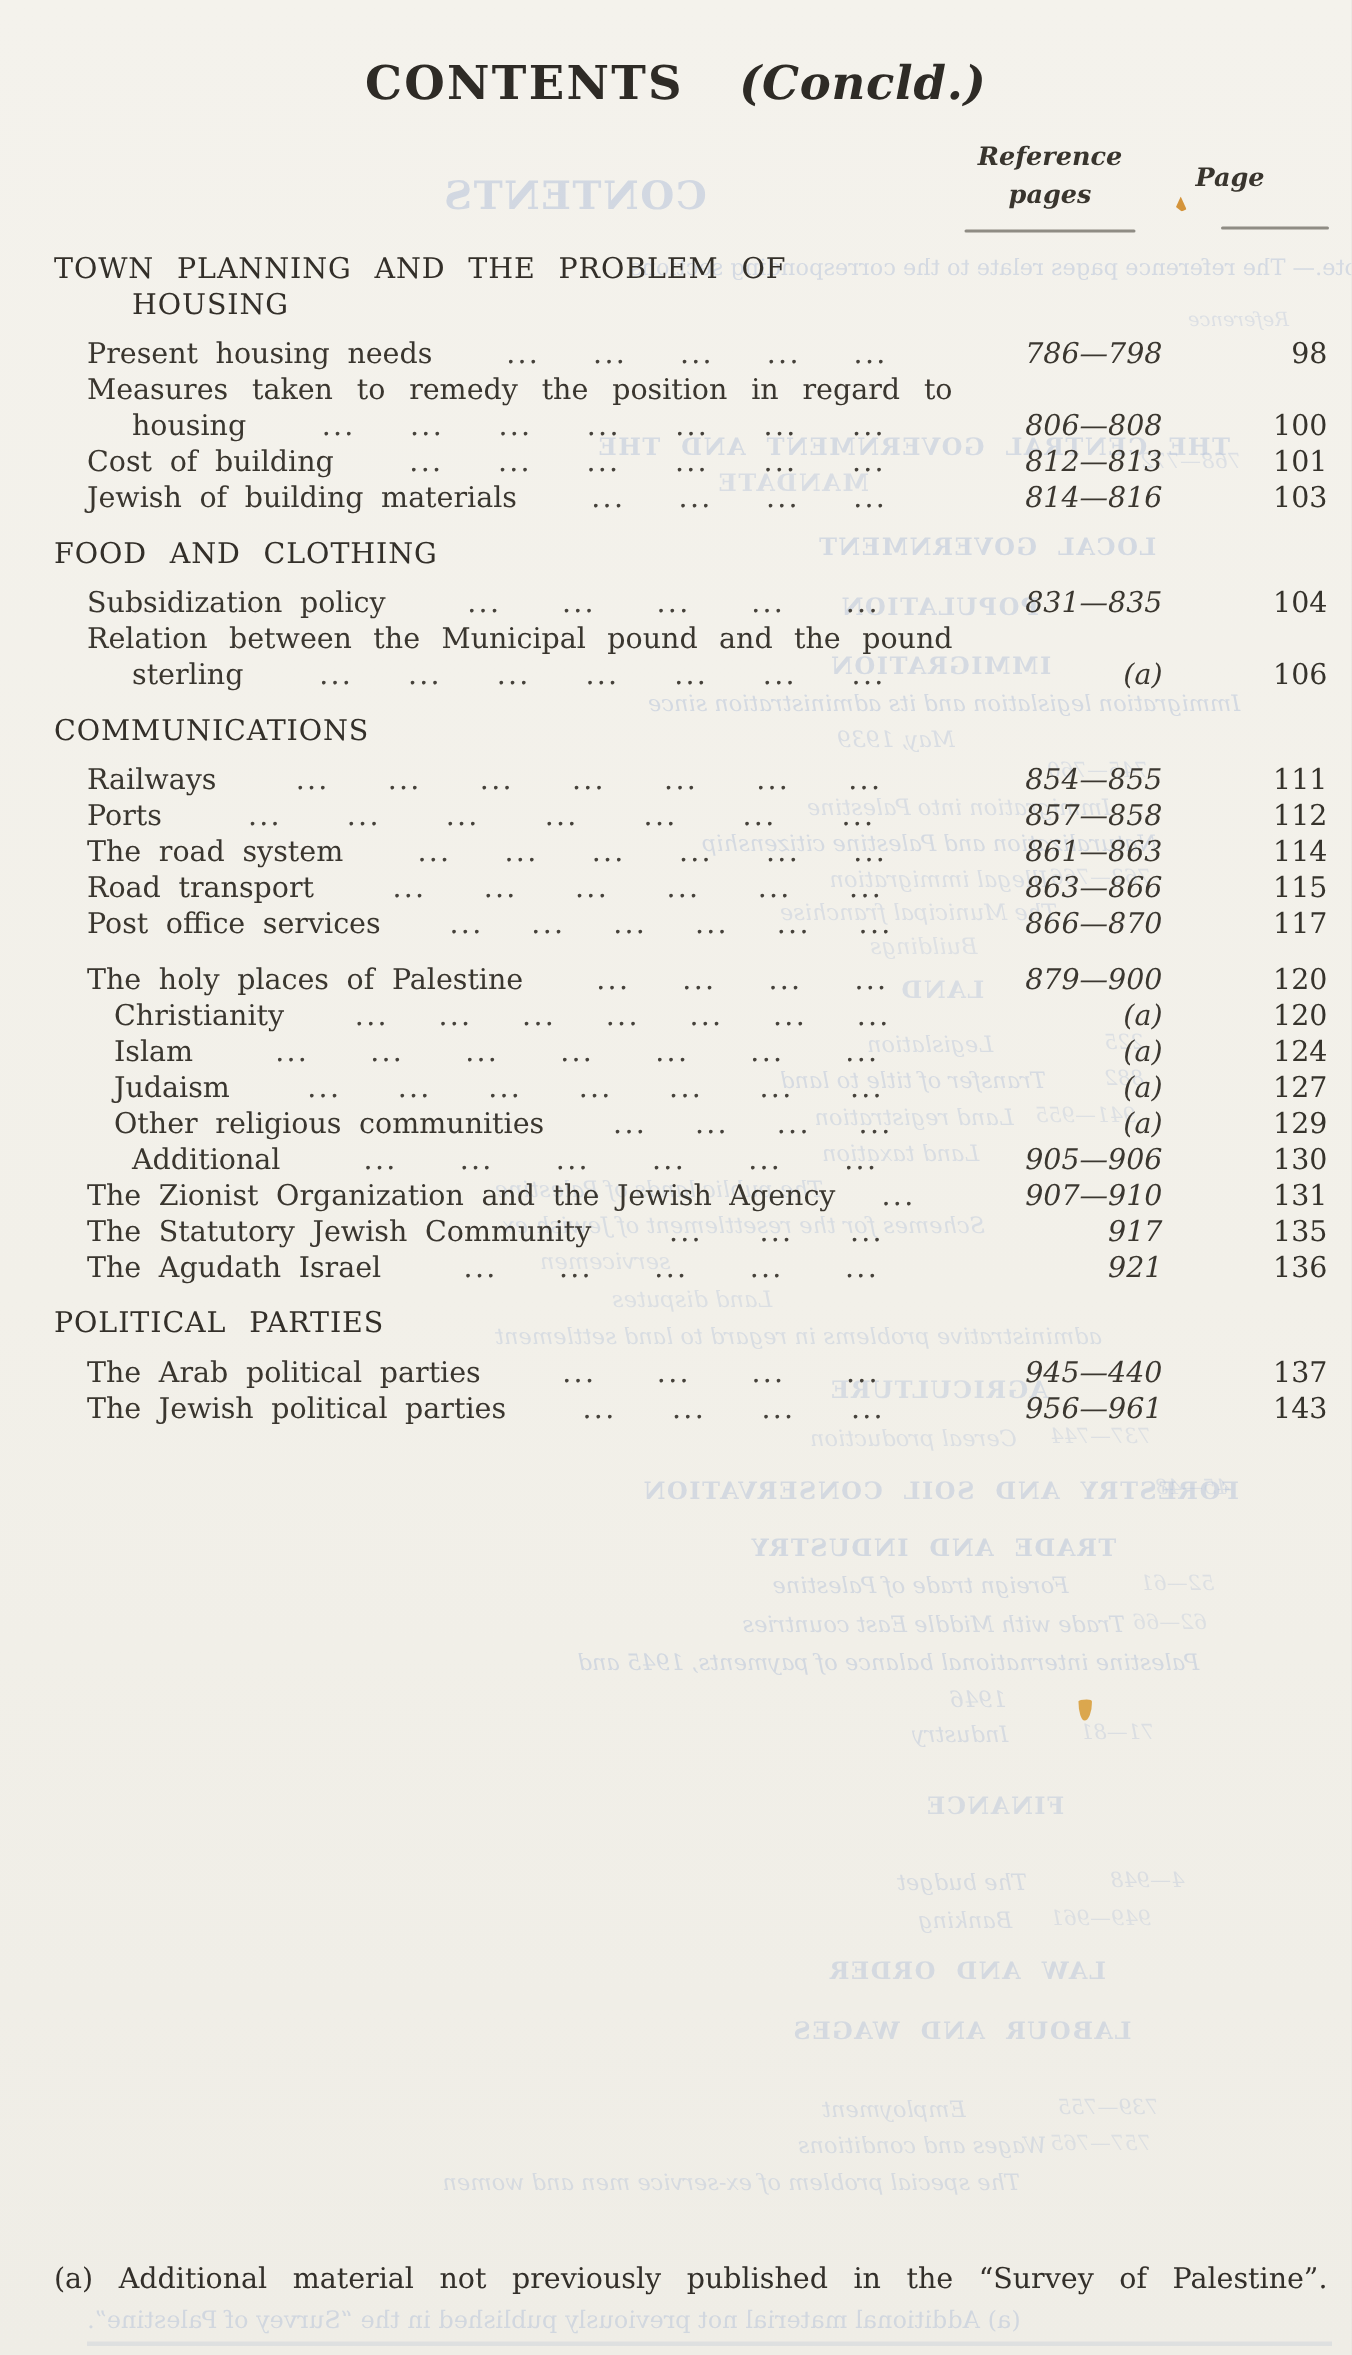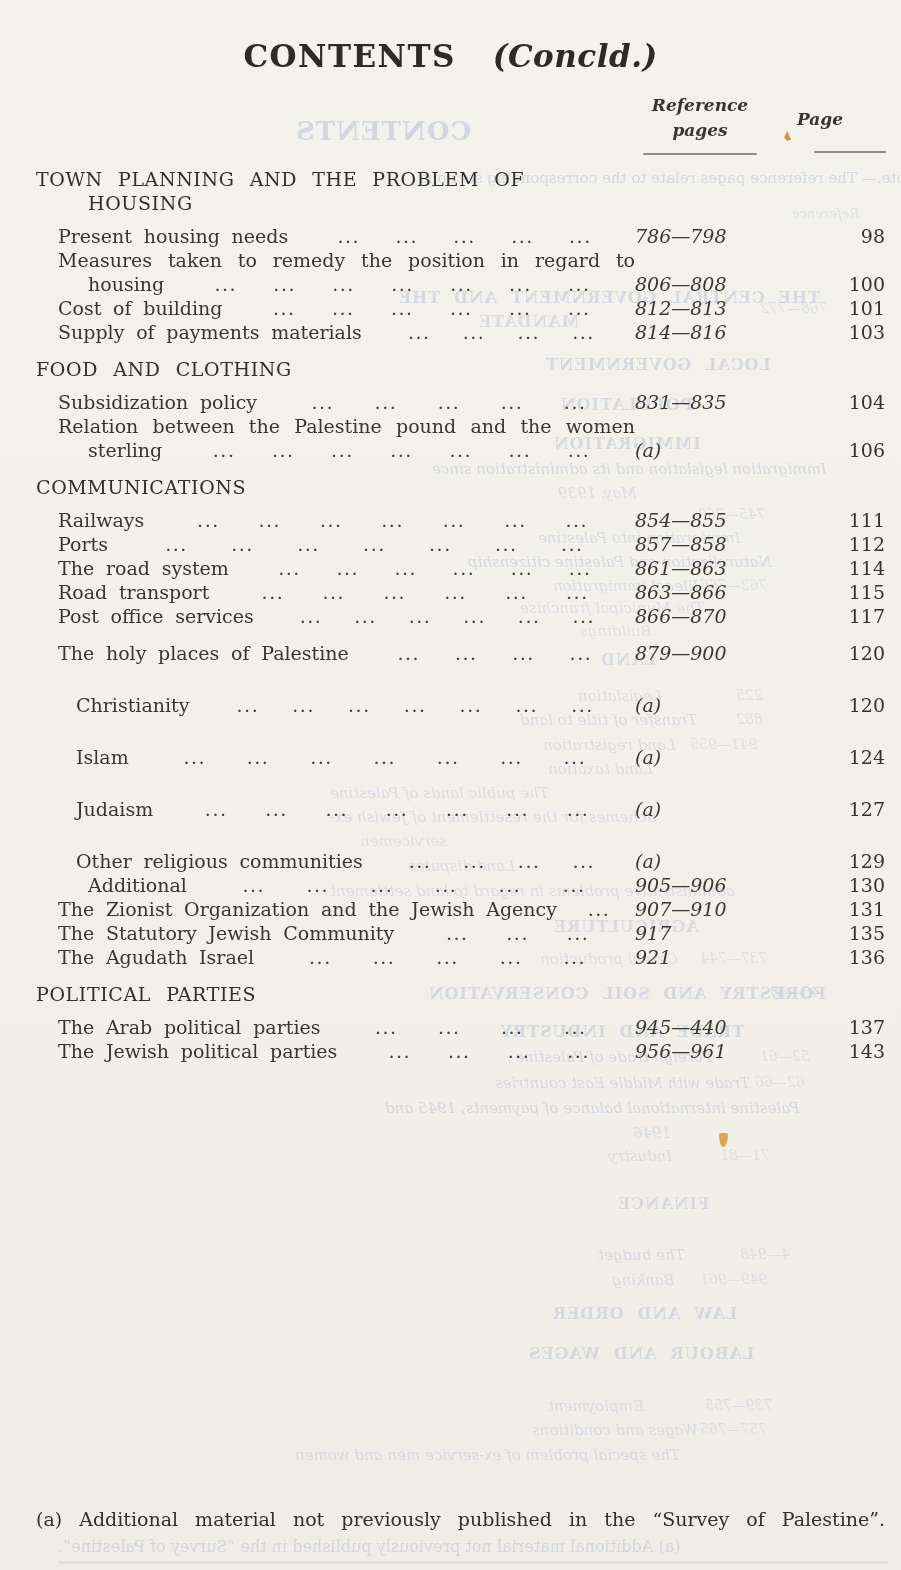--- a/index.html
+++ b/index.html
@@ -22,27 +22,27 @@
   .rule-page{top:151px;left:814px;width:72px;}
   
   .toc{position:absolute;top:164px;left:36px;width:849px;font-size:19px;}
   .section{margin-top:13px;}
   .section:first-child{margin-top:3px;}
   .heading{line-height:24px;letter-spacing:.6px;word-spacing:.45em;color:#332f29;}
   .heading .h2{padding-left:52px;}
   .entries{margin-top:9px;}
   .row{display:flex;align-items:baseline;line-height:24px;}
   .lvl1{padding-left:22px;}
-  .lvl2{padding-left:40px;margin-top:28px;}
+  .lvl2{padding-left:40px;}
   .lvl3{padding-left:52px;}
   .label{word-spacing:.3em;white-space:nowrap;}
   .pre-row{width:599px;text-align:justify;text-align-last:justify;word-spacing:.3em;line-height:24px;box-sizing:border-box;}
   .dots{flex:1;display:flex;justify-content:space-evenly;align-items:baseline;margin:0 8px 0 14px;overflow:hidden;}
   .dotg{letter-spacing:1.5px;color:#45413a;}
-  .ref{width:140px;flex:0 0 140px;text-align:left;font-style:italic;color:#3b3730;}
+  .ref{width:140px;flex:0 0 140px;text-align:right;font-style:italic;color:#3b3730;}
   .pg{width:110px;flex:0 0 110px;text-align:right;color:#36332c;}
   
   .footnote{position:absolute;top:1508px;left:36px;width:849px;font-size:19px;
     text-align:justify;text-align-last:justify;word-spacing:.25em;color:#332f2a;}
   
   .ghost{position:absolute;left:0;top:0;width:100%;height:100%;pointer-events:none;}
   .ghost-item{position:absolute;transform:scaleX(-1);color:#a9b9d6;white-space:nowrap;line-height:1.2;}
   .ghost-bar{position:absolute;left:58px;top:1561px;width:830px;height:3px;background:#c3cbd8;opacity:.38;}
   
   .speck{position:absolute;}
@@ -173,21 +173,21 @@
               <span class="dotg">...</span>
               <span class="dotg">...</span>
               <span class="dotg">...</span>
               <span class="dotg">...</span>
               <span class="dotg">...</span>
             </span>
             <span class="ref">812—813</span>
             <span class="pg">101</span>
           </div>
           <div class="row lvl1">
-            <span class="label">Supply of payments materials</span>
+            <span class="label">Jewish of building materials</span>
             <span class="dots">
               <span class="dotg">...</span>
               <span class="dotg">...</span>
               <span class="dotg">...</span>
               <span class="dotg">...</span>
             </span>
             <span class="ref">814—816</span>
             <span class="pg">103</span>
           </div>
         </div>
@@ -202,21 +202,21 @@
             <span class="dots">
               <span class="dotg">...</span>
               <span class="dotg">...</span>
               <span class="dotg">...</span>
               <span class="dotg">...</span>
               <span class="dotg">...</span>
             </span>
             <span class="ref">831—835</span>
             <span class="pg">104</span>
           </div>
-          <div class="pre-row lvl1">Relation between the Palestine pound and the women</div>
+          <div class="pre-row lvl1">Relation between the Municipal pound and the pound</div>
           <div class="row lvl3">
             <span class="label">sterling</span>
             <span class="dots">
               <span class="dotg">...</span>
               <span class="dotg">...</span>
               <span class="dotg">...</span>
               <span class="dotg">...</span>
               <span class="dotg">...</span>
               <span class="dotg">...</span>
               <span class="dotg">...</span>

